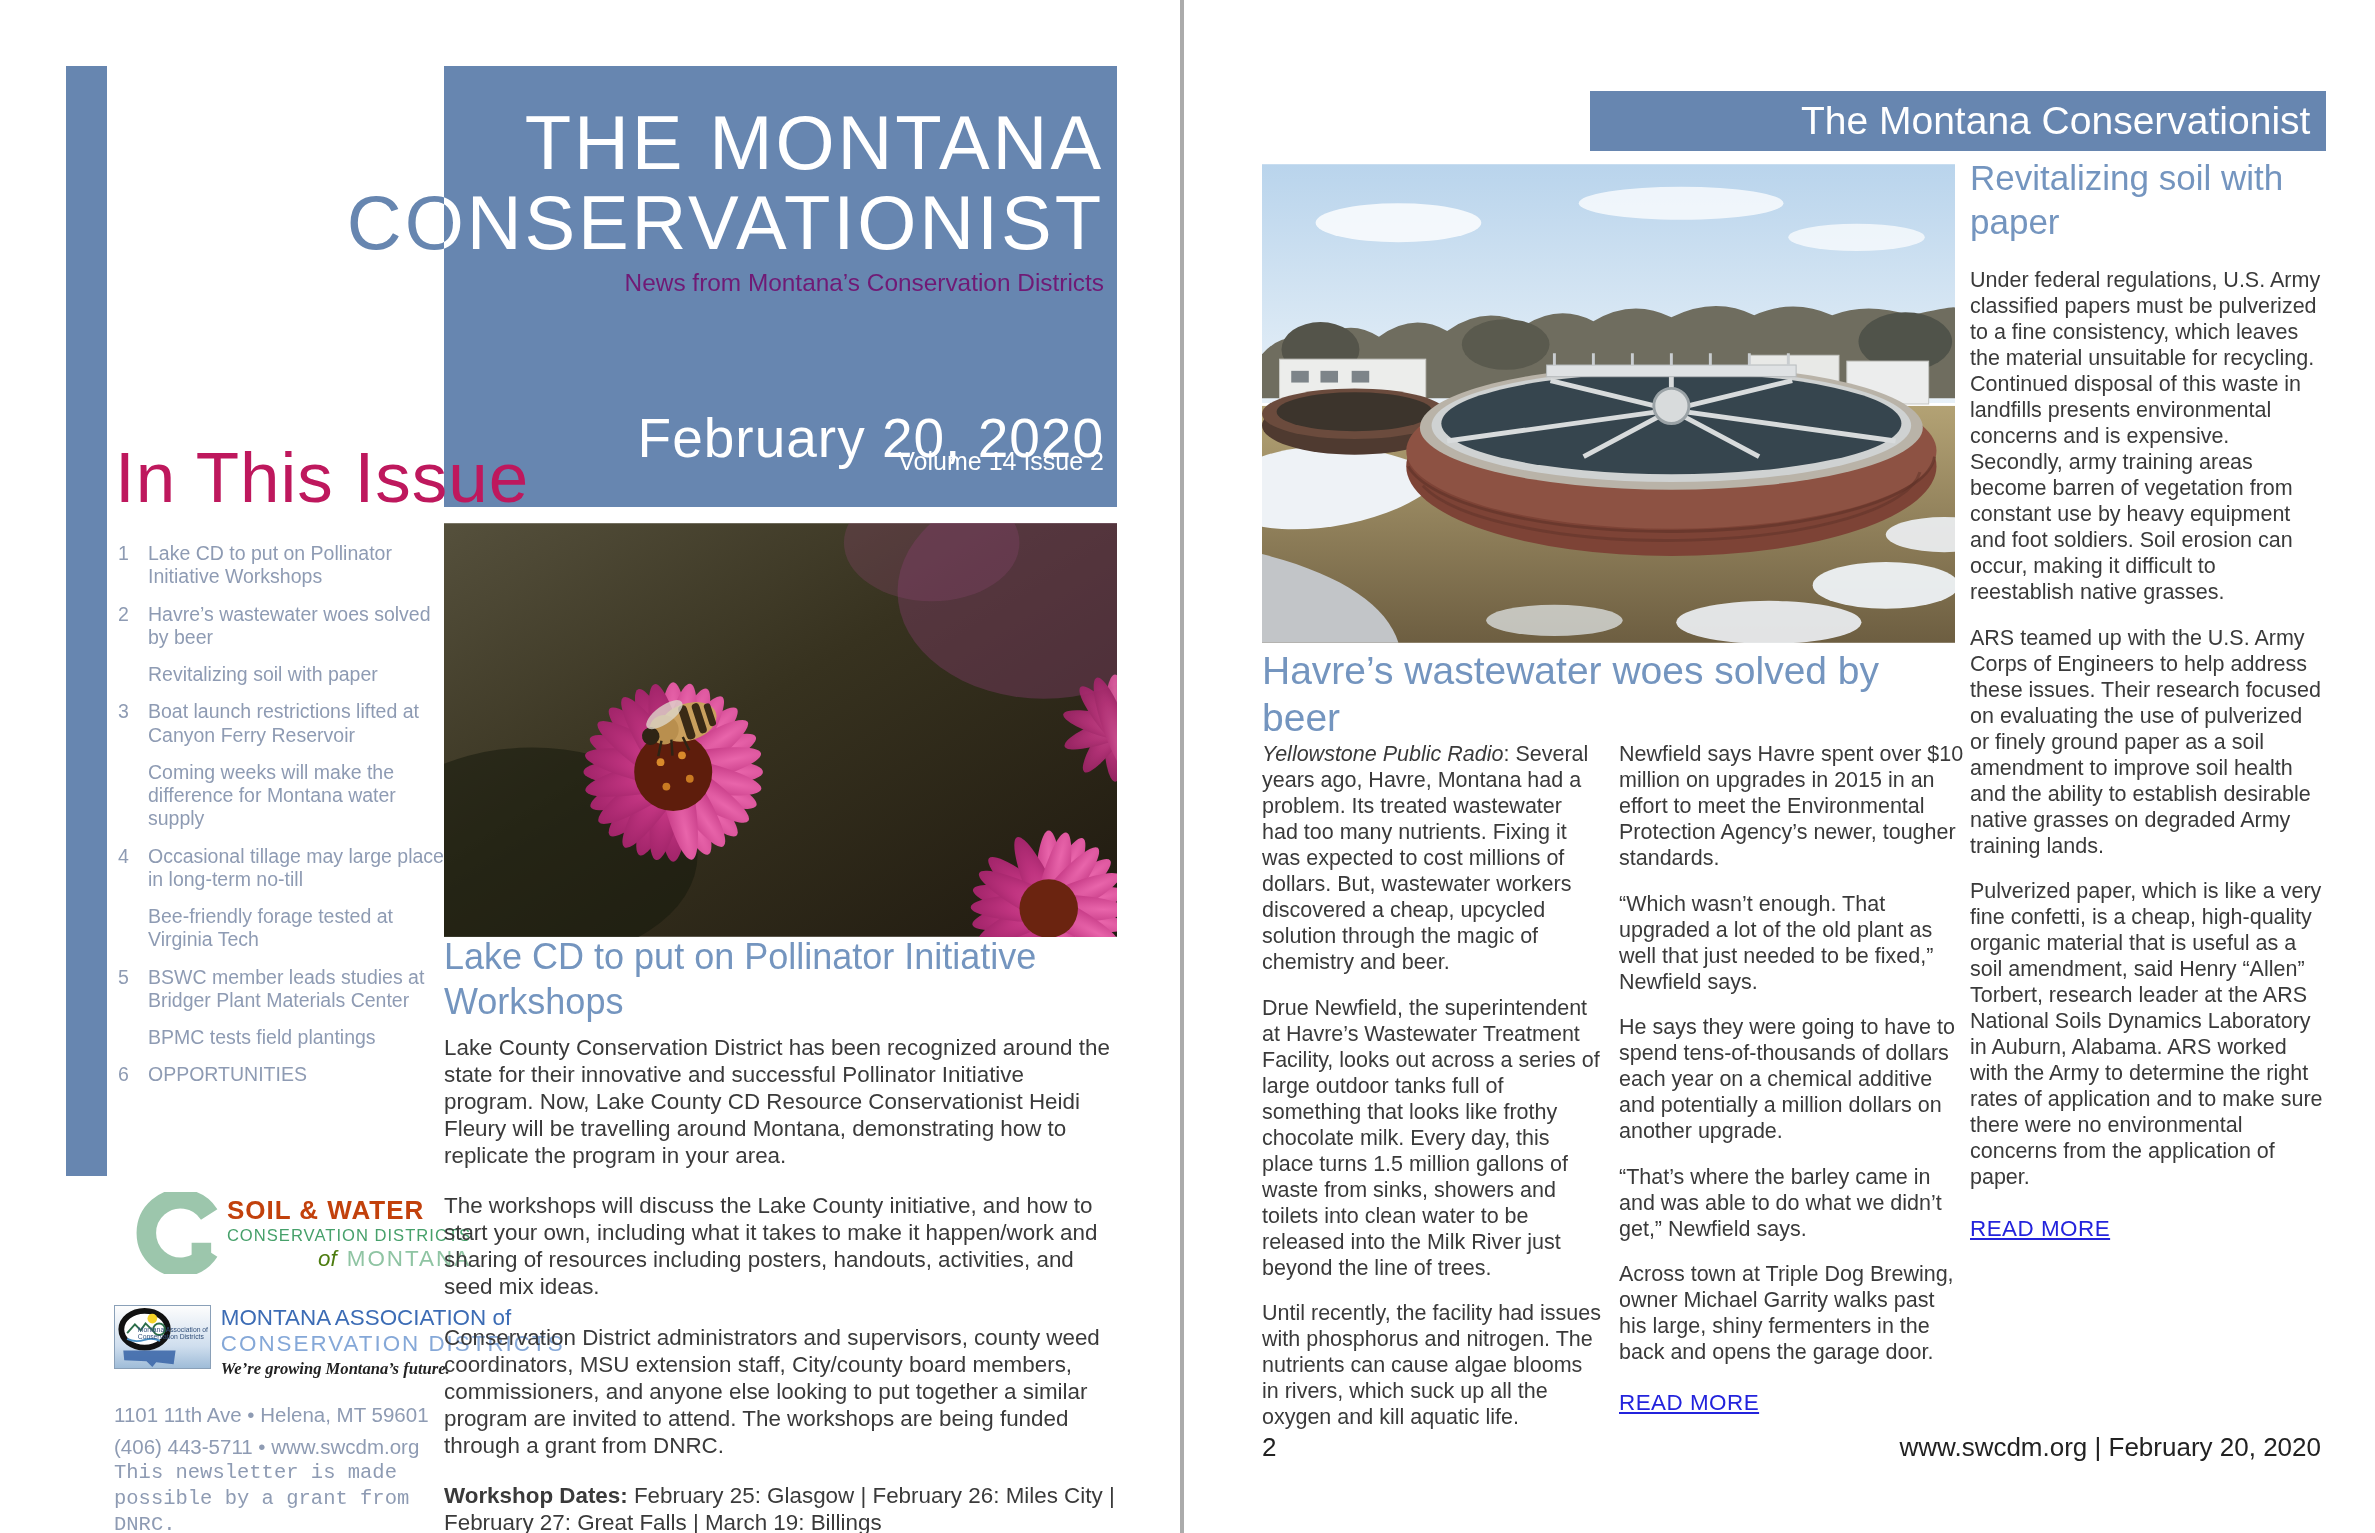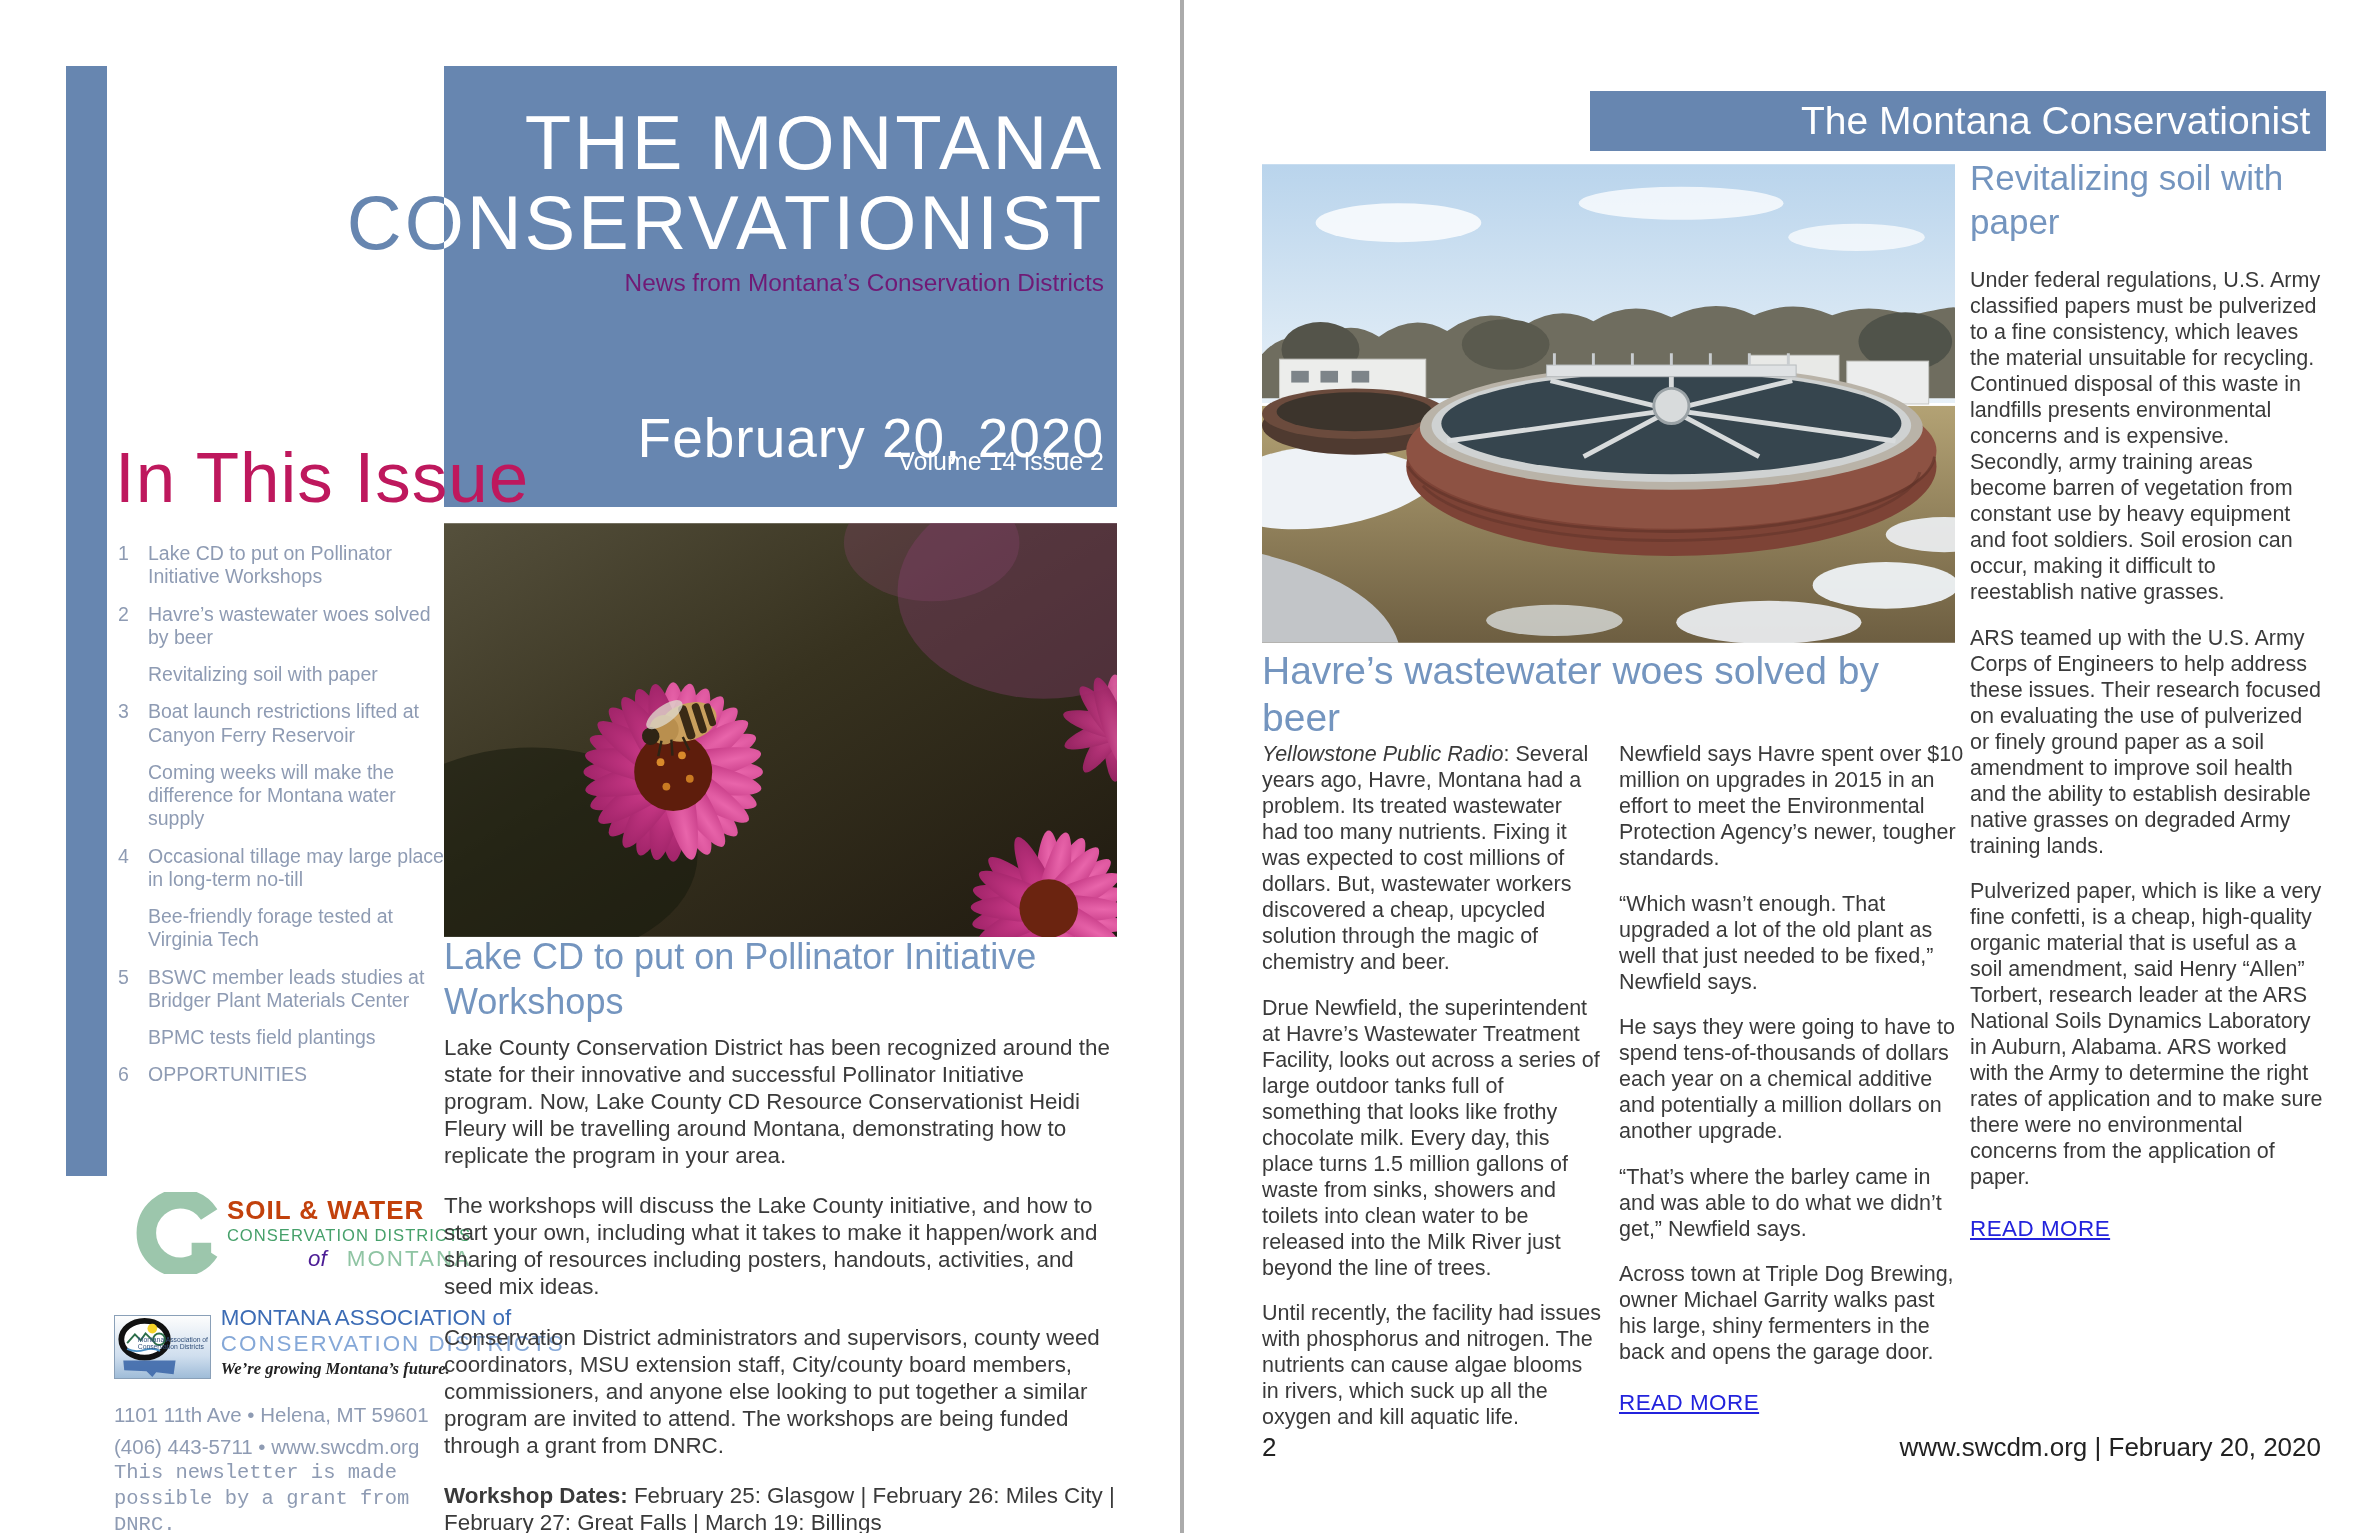--- a/index.html
+++ b/index.html
@@ -33,22 +33,22 @@
   .toc{left:118px;top:542px;width:327px;font-size:19.5px;line-height:23.4px;color:var(--sidegray);}
   .itm{display:flex;margin-bottom:13.7px;}
   .itm .n{width:30px;flex:none;}
   .itm .t{flex:1;}
   
   .swcd{left:131px;top:1192px;display:flex;align-items:center;gap:5.9px;}
   .swcd-tx{display:flex;flex-direction:column;}
   .swcd-tx .s1{font-size:26px;font-weight:bold;color:#c2410c;letter-spacing:1px;}
   .swcd-tx .s2{font-size:16.6px;color:#46A06A;letter-spacing:1px;}
   .swcd-tx .s3{font-size:22.4px;color:#8FC4A3;letter-spacing:2px;text-align:right;}
-  .swcd-tx .s3 .of{font-style:italic;color:#4c1d95;letter-spacing:0;margin-right:20px;}
-  .macd{left:114px;top:1305px;display:flex;align-items:flex-end;gap:9.8px;}
+  .swcd-tx .s3 .of{font-style:italic;color:#4d7c0f;letter-spacing:0;margin-right:10px;}
+  .macd{left:114px;top:1305px;display:flex;align-items:flex-start;gap:9.8px;}
   .macd-box{width:95px;height:62px;border:1px solid #8aa0b8;position:relative;flex:none;
             background:linear-gradient(#fdfdfd, #cfdeee 65%, #9fbcd8);}
   .macd-box-text{position:absolute;right:2px;top:19.5px;font-size:6.8px;line-height:7.8px;color:#33507a;}
   .macd-tx .m1{font-size:22.4px;color:#3C6CB5;}
   .macd-tx .m2{font-size:22.4px;color:#85A8D8;letter-spacing:2px;}
   .macd-tx .m3{font-size:16.6px;font-style:italic;font-weight:bold;color:#222;
                font-family:"Liberation Serif", serif;margin-top:2px;}
   .addr{left:114px;top:1399px;font-size:20.5px;line-height:32px;color:var(--sidegray);}
   .grant{left:114px;top:1460px;width:312px;font-size:20.5px;line-height:26px;color:var(--sidegray);font-family:Liberation Mono, monospace;}
   

